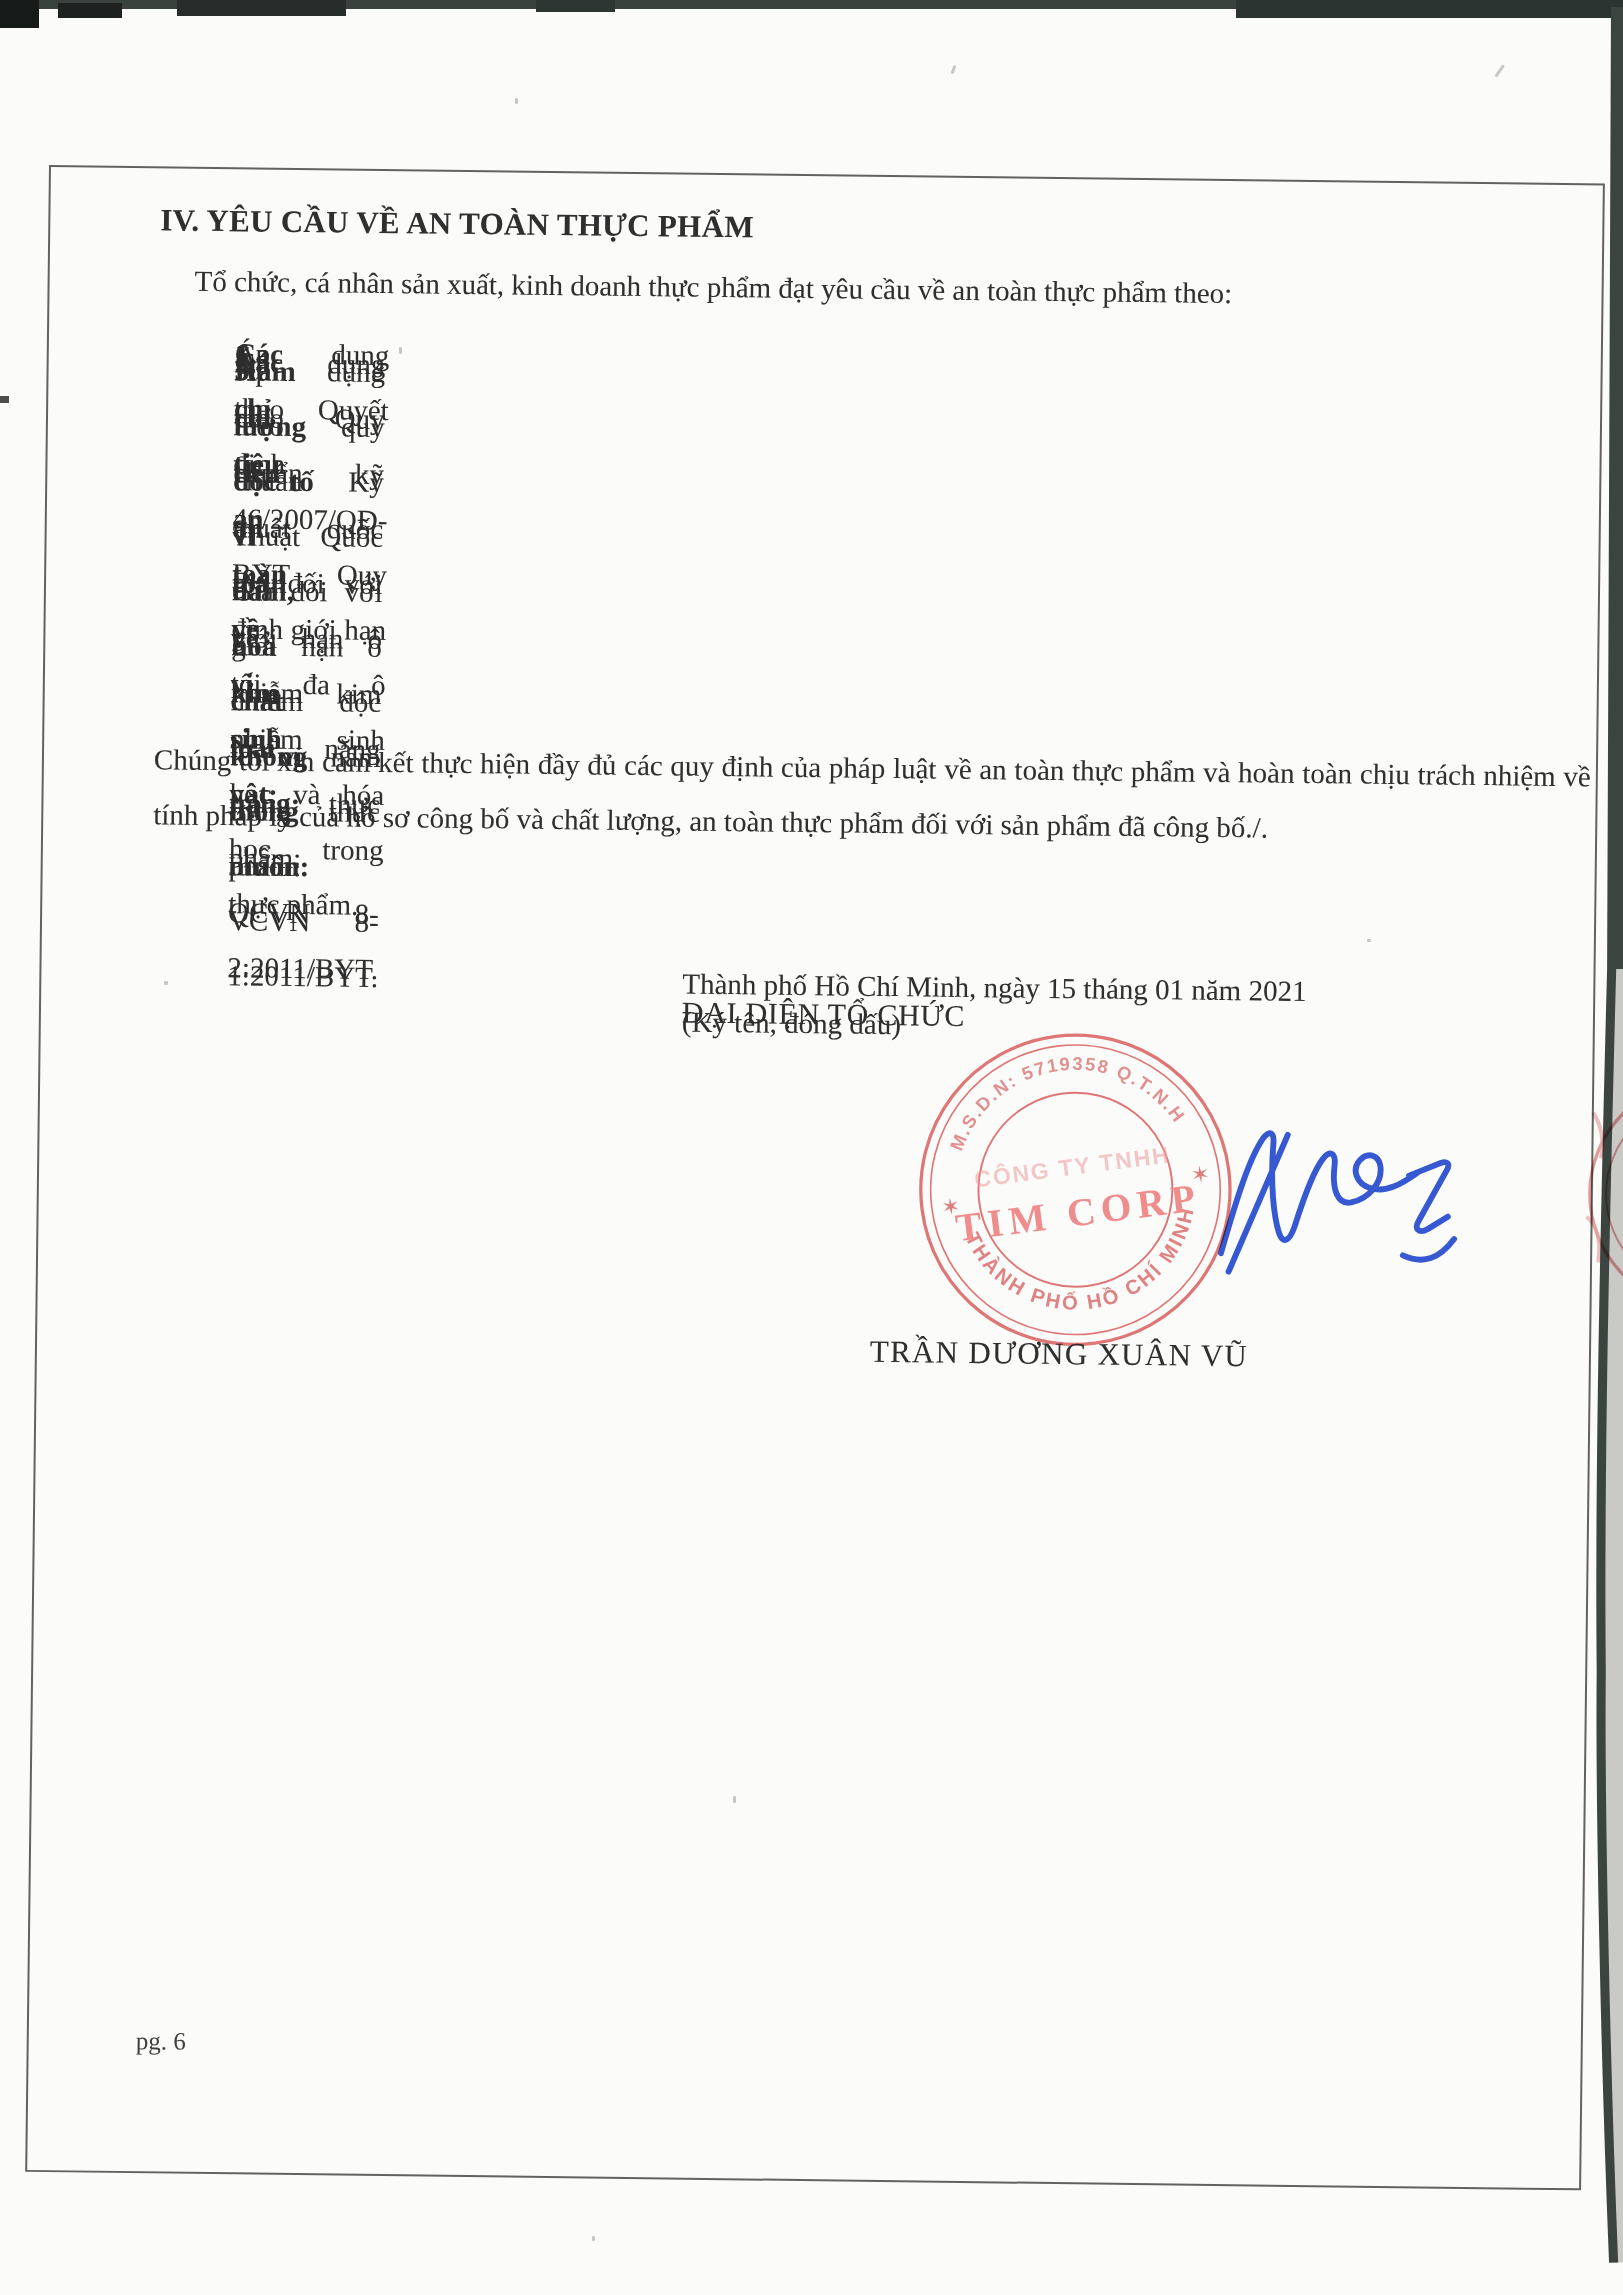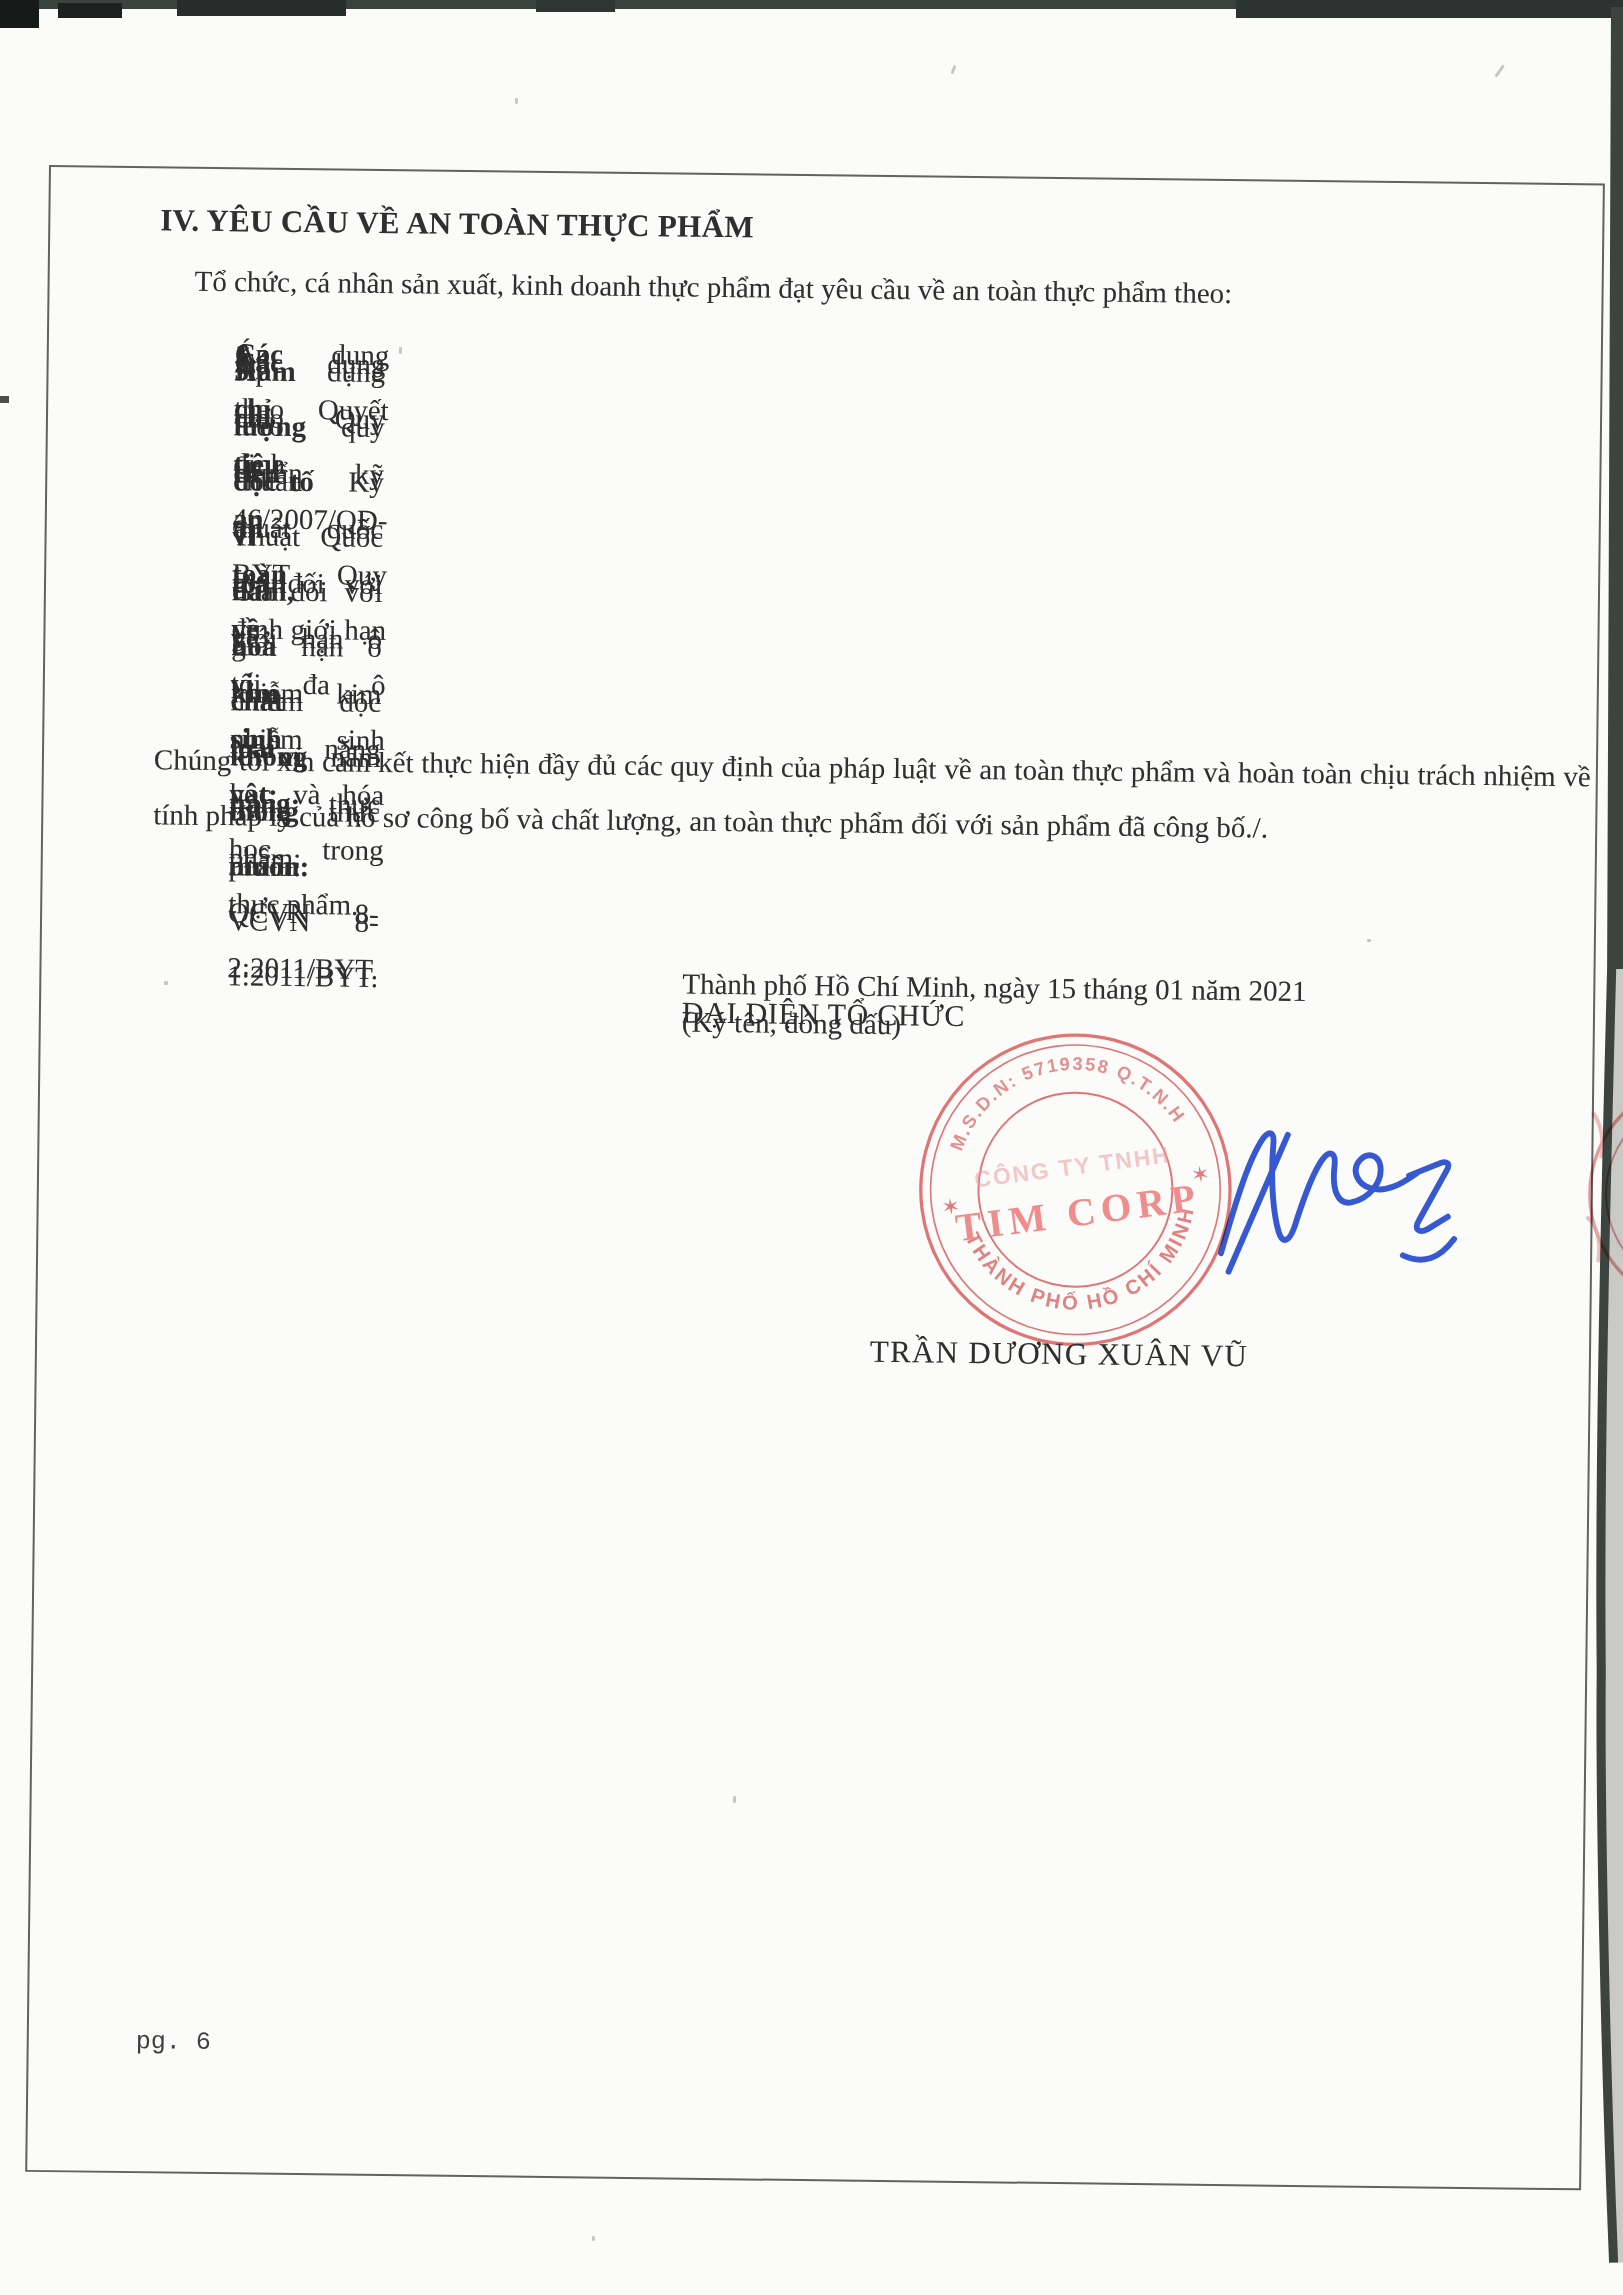--- a/index.html
+++ b/index.html
@@ -32,21 +32,21 @@
   .list-item{position:relative;display:flex;margin-bottom:8.5px;}
   .list-num{flex:0 0 51px;font-weight:bold;font-size:29px;line-height:55px;}
   .list-body{flex:1;font-size:29px;line-height:55px;text-align:justify;}
   .lead{font-weight:bold;}
   .commit{left:110px;top:564px;width:1437px;font-size:29px;line-height:55px;text-align:justify;}
   .sigblock{left:641px;top:793px;width:762px;text-align:center;}
   .place-date{font-size:29px;}
   .rep-title{font-size:30px;margin-top:27.5px;letter-spacing:0.7px;}
   .sign-note{font-size:29px;margin-top:38px;}
   .signer-name{left:641px;top:1157px;width:762px;text-align:center;font-size:31px;letter-spacing:1.3px;}
-  .pgnum{left:107px;top:1859px;font-family:Liberation Mono, monospace;font-size:25px;color:#3f3f3f;}
+  .pgnum{left:107px;top:1859px;font-family:Liberation Serif, serif;font-size:25px;color:#3f3f3f;}
   
   .stamp{
     left:876px;top:850px;width:321px;height:321px;
     mix-blend-mode:multiply;opacity:.92;
     transform:rotate(-8deg);
   }
   .signature{
     left:1171px;top:915px;width:250px;height:236px;
     mix-blend-mode:multiply;
   }

